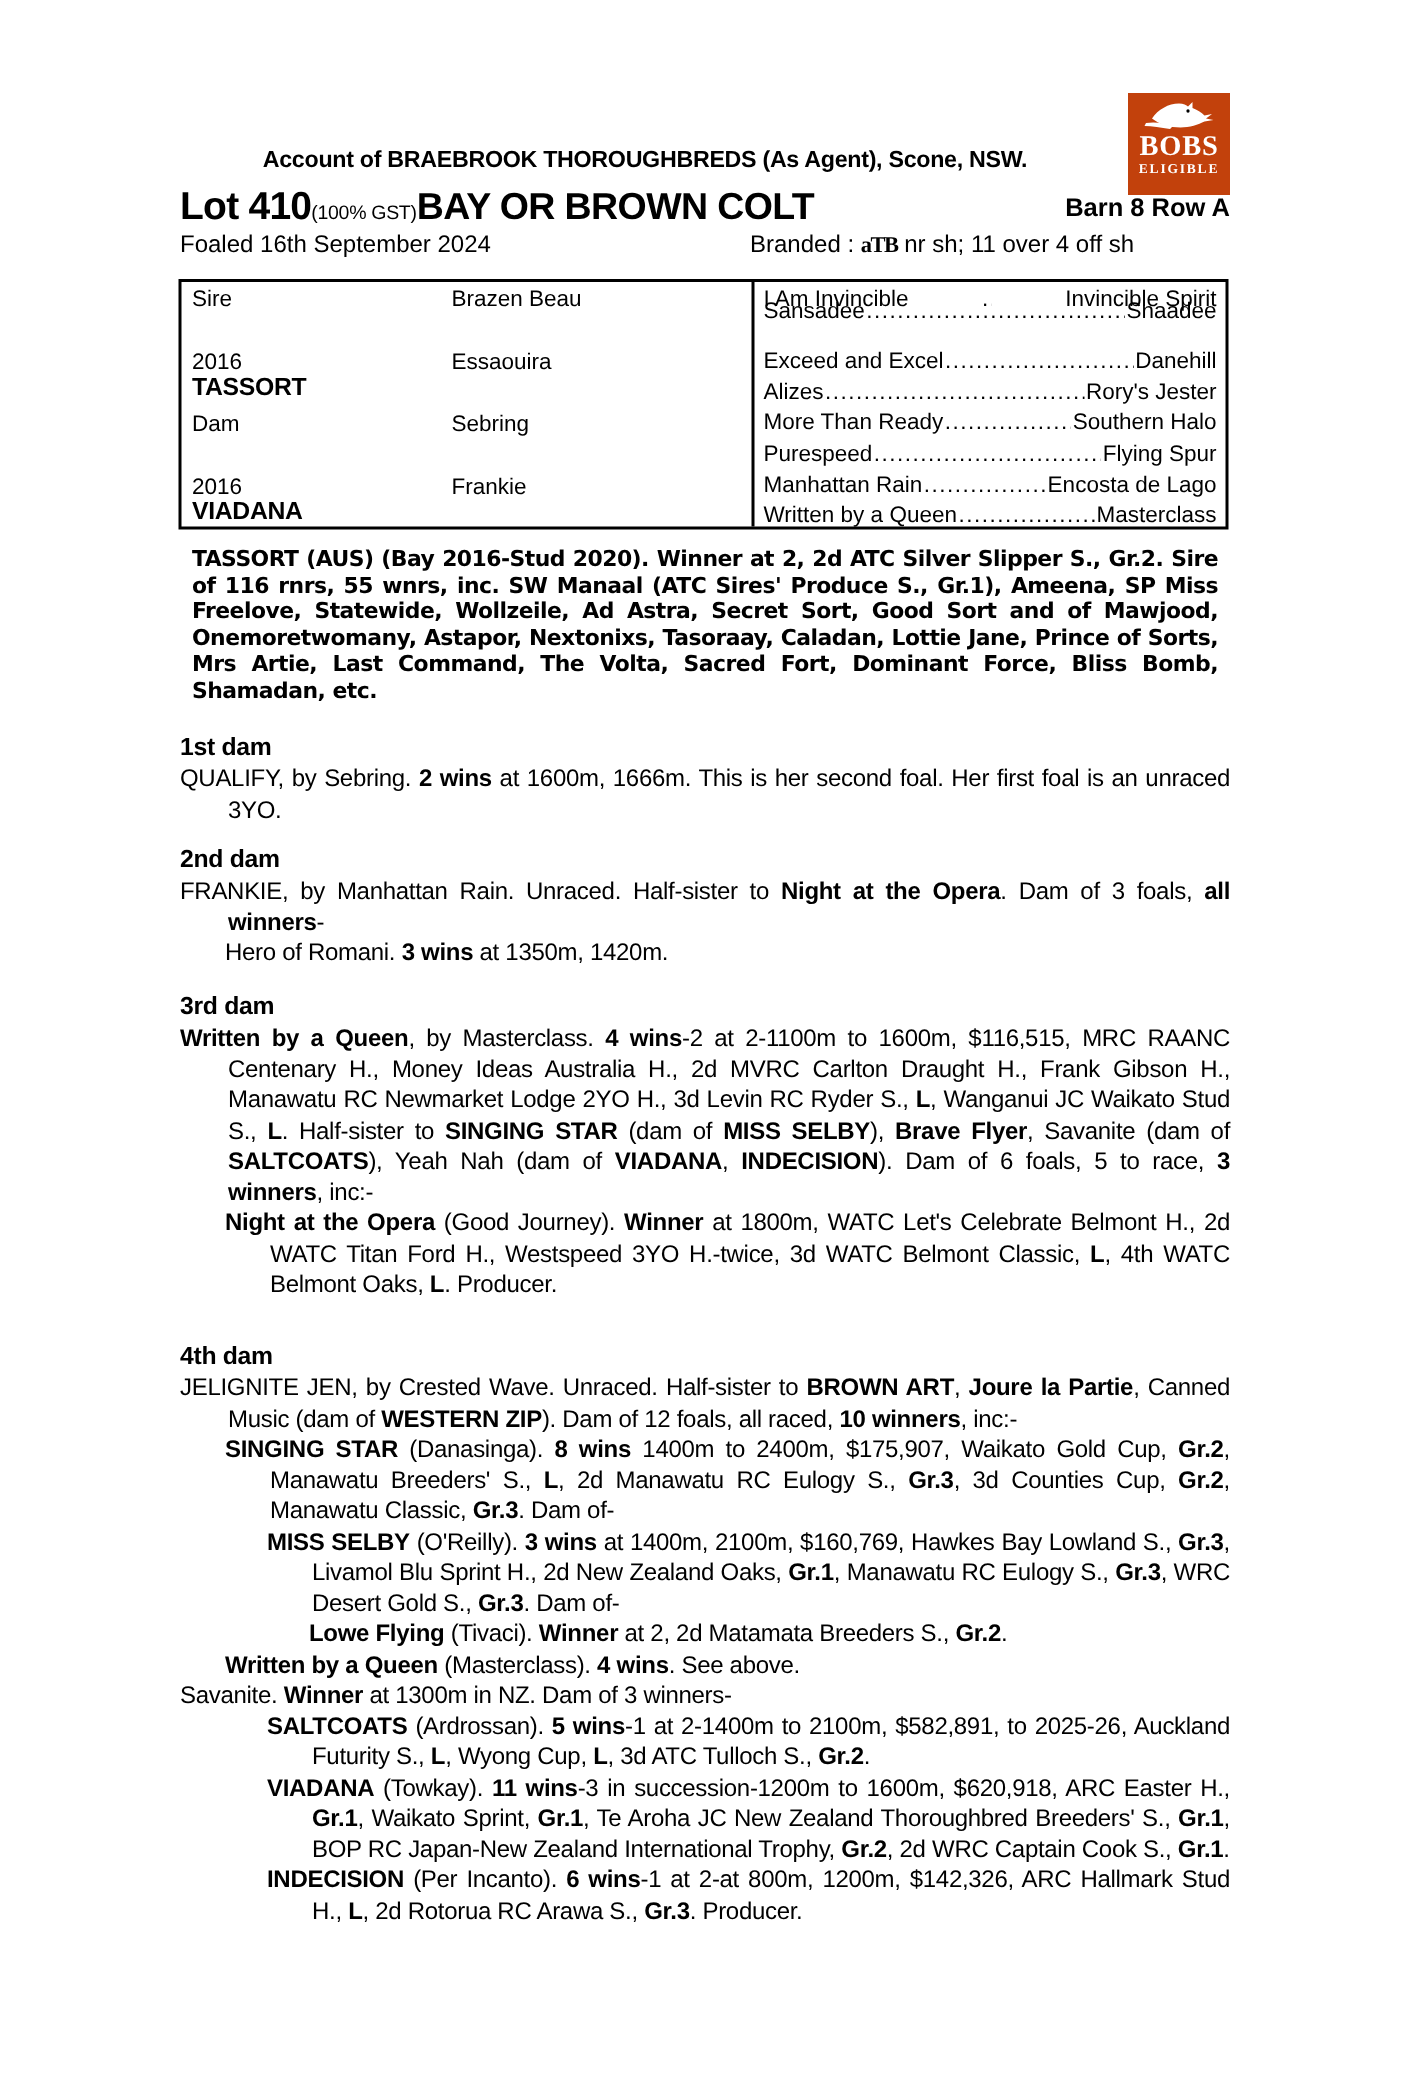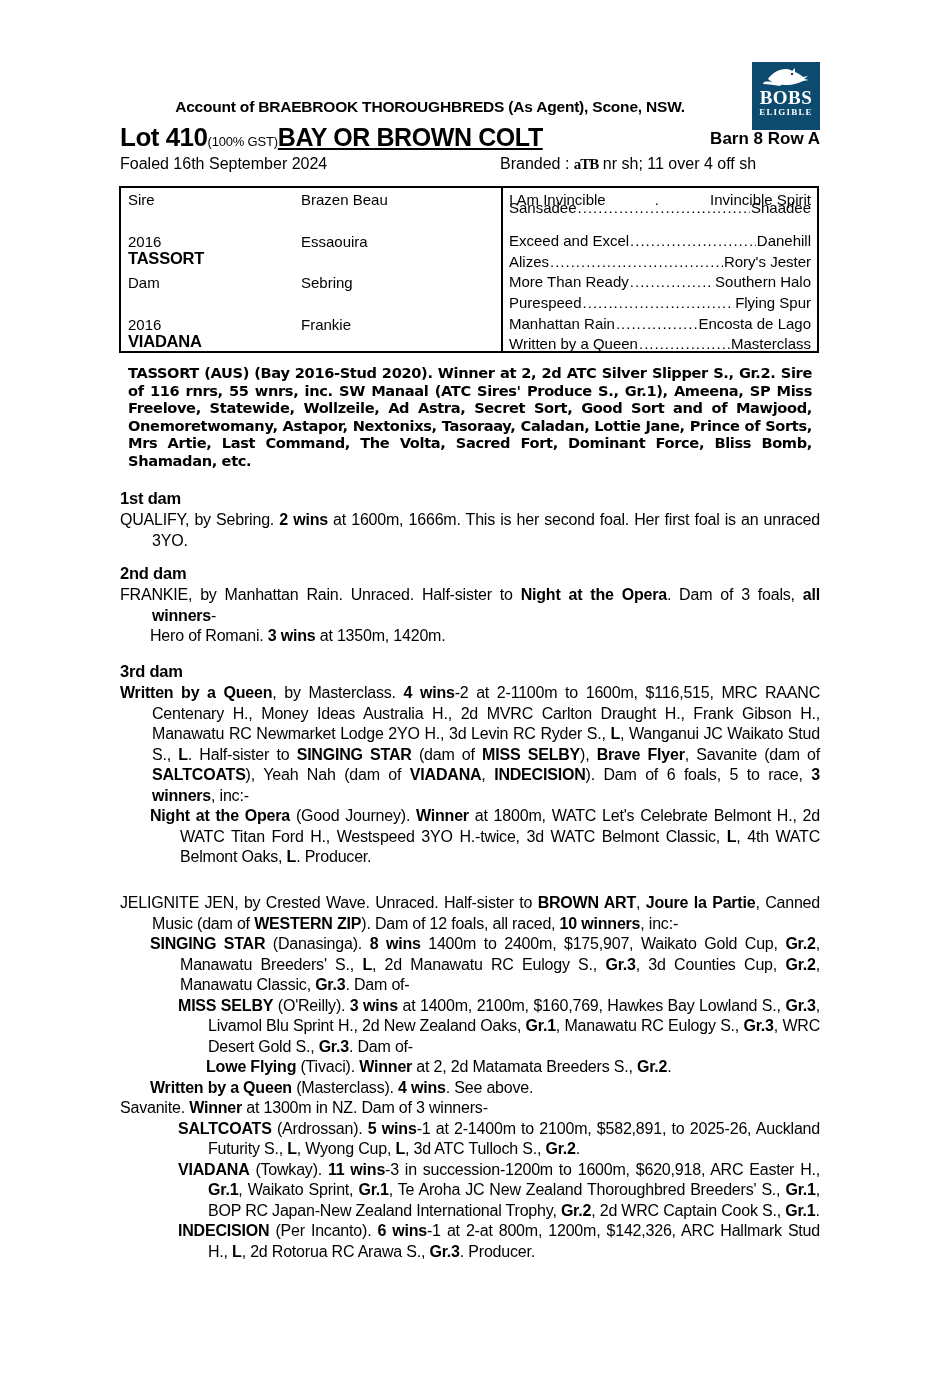--- a/index.html
+++ b/index.html
@@ -21,21 +21,21 @@
     width: 938px; height: 1400px;
   }
 
   
   .bobs-logo {
     position: absolute;
     left: 752px;
     top: 62px;
     width: 68px;
     height: 68px;
-    background: #0c4a6e;
+    background: #c2410c;
     display: flex;
     flex-direction: column;
     align-items: center;
     justify-content: flex-start;
     padding-top: 4px;
     box-sizing: border-box;
   }
   .bobs-horse { width: 48px; height: 22px; display:block; }
   .bobs-word {
     color: #ffffff;
@@ -82,21 +82,20 @@
   }
   .gst {
     font-size: 13px;
     vertical-align: baseline;
     letter-spacing: -0.2px;
   }
   .colt-desc {
     font-weight: bold;
     font-size: 25px;
     letter-spacing: -0.4px;
-    text-decoration: underline;
   }
   .barn {
     font-weight: bold;
     font-size: 17px;
     float: right;
     margin-top: 7px;
   }
 
   .foaled-row {
     position: absolute;
@@ -309,20 +308,21 @@
     <div class="ln i2 last-line">Hero of Romani. <b>3 wins</b> at 1350m, 1420m.</div>
   </div>
 
   <div class="dam-block" style="top:660px">
     <div class="dam-head">3rd dam</div>
     <div class="ln i1"><b>Written by a Queen</b>, by Masterclass. <b>4 wins</b>-2 at 2-1100m to 1600m, $116,515, MRC RAANC Centenary H., Money Ideas Australia H., 2d MVRC Carlton Draught H., Frank Gibson H., Manawatu RC Newmarket Lodge 2YO H., 3d Levin RC Ryder S., <b>L</b>, Wanganui JC Waikato Stud S., <b>L</b>. Half-sister to <b>SINGING STAR</b> (dam of <b>MISS SELBY</b>), <b>Brave Flyer</b>, Savanite (dam of <b>SALTCOATS</b>), Yeah Nah (dam of <b>VIADANA</b>, <b>INDECISION</b>). Dam of 6 foals, 5 to race, <b>3 winners</b>, inc:-</div>
     <div class="ln i2"><b>Night at the Opera</b> (Good Journey). <b>Winner</b> at 1800m, WATC Let's Celebrate Belmont H., 2d WATC Titan Ford H., Westspeed 3YO H.-twice, 3d WATC Belmont Classic, <b>L</b>, 4th WATC Belmont Oaks, <b>L</b>. Producer.</div>
   </div>
 
   <div class="dam-block" style="top:893px">
+    <div class="dam-head">4th dam</div>
     <div class="ln i1">JELIGNITE JEN, by Crested Wave. Unraced. Half-sister to <b>BROWN ART</b>, <b>Joure la Partie</b>, Canned Music (dam of <b>WESTERN ZIP</b>). Dam of 12 foals, all raced, <b>10 winners</b>, inc:-</div>
     <div class="ln i2"><b>SINGING STAR</b> (Danasinga). <b>8 wins</b> 1400m to 2400m, $175,907, Waikato Gold Cup, <b>Gr.2</b>, Manawatu Breeders' S., <b>L</b>, 2d Manawatu RC Eulogy S., <b>Gr.3</b>, 3d Counties Cup, <b>Gr.2</b>, Manawatu Classic, <b>Gr.3</b>. Dam of-</div>
     <div class="ln i3"><b>MISS SELBY</b> (O'Reilly). <b>3 wins</b> at 1400m, 2100m, $160,769, Hawkes Bay Lowland S., <b>Gr.3</b>, Livamol Blu Sprint H., 2d New Zealand Oaks, <b>Gr.1</b>, Manawatu RC Eulogy S., <b>Gr.3</b>, WRC Desert Gold S., <b>Gr.3</b>. Dam of-</div>
     <div class="ln i4 last-line"><b>Lowe Flying</b> (Tivaci). <b>Winner</b> at 2, 2d Matamata Breeders S., <b>Gr.2</b>.</div>
     <div class="ln i2 last-line"><b>Written by a Queen</b> (Masterclass). <b>4 wins</b>. See above.</div>
     <div class="ln i1 last-line">Savanite. <b>Winner</b> at 1300m in NZ. Dam of 3 winners-</div>
     <div class="ln i3"><b>SALTCOATS</b> (Ardrossan). <b>5 wins</b>-1 at 2-1400m to 2100m, $582,891, to 2025-26, Auckland Futurity S., <b>L</b>, Wyong Cup, <b>L</b>, 3d ATC Tulloch S., <b>Gr.2</b>.</div>
     <div class="ln i3"><b>VIADANA</b> (Towkay). <b>11 wins</b>-3 in succession-1200m to 1600m, $620,918, ARC Easter H., <b>Gr.1</b>, Waikato Sprint, <b>Gr.1</b>, Te Aroha JC New Zealand Thoroughbred Breeders' S., <b>Gr.1</b>, BOP RC Japan-New Zealand International Trophy, <b>Gr.2</b>, 2d WRC Captain Cook S., <b>Gr.1</b>.</div>
     <div class="ln i3"><b>INDECISION</b> (Per Incanto). <b>6 wins</b>-1 at 2-at 800m, 1200m, $142,326, ARC Hallmark Stud H., <b>L</b>, 2d Rotorua RC Arawa S., <b>Gr.3</b>. Producer.</div>
   </div>

